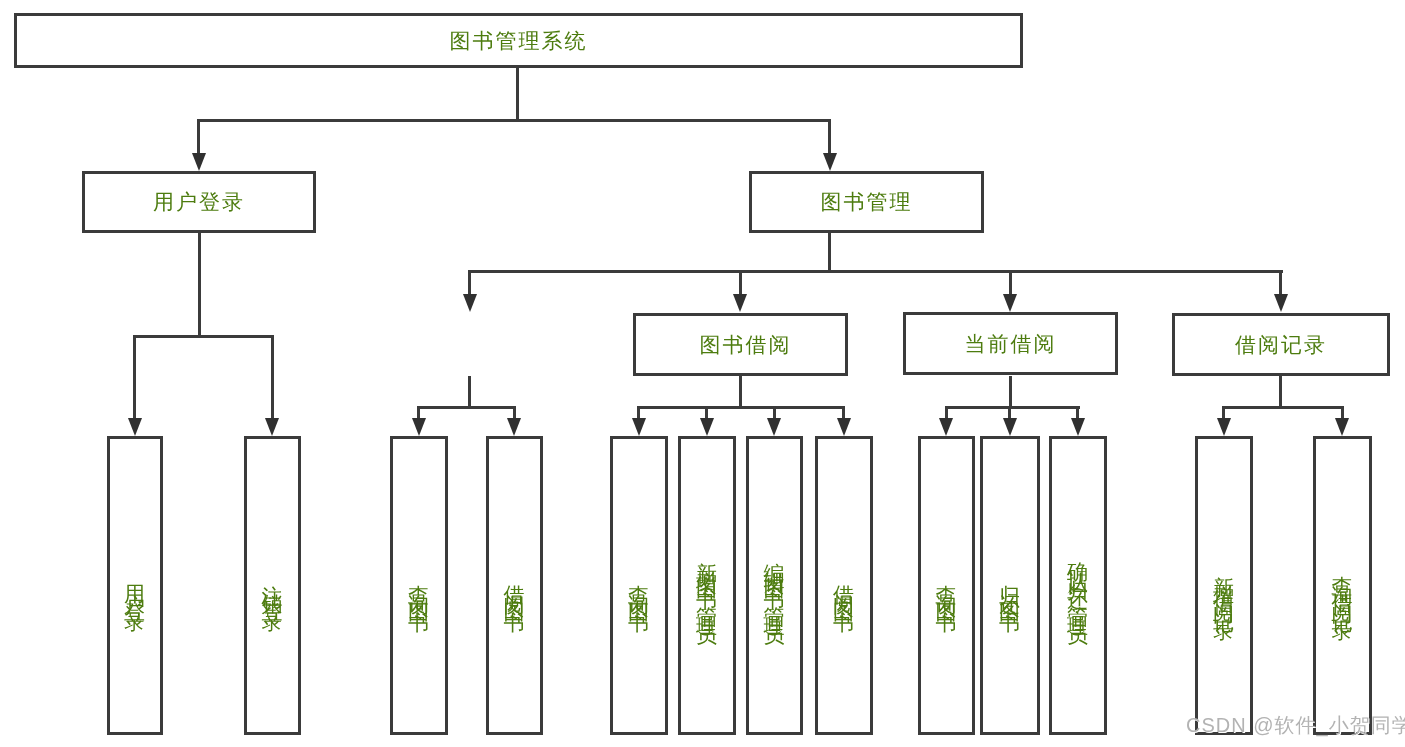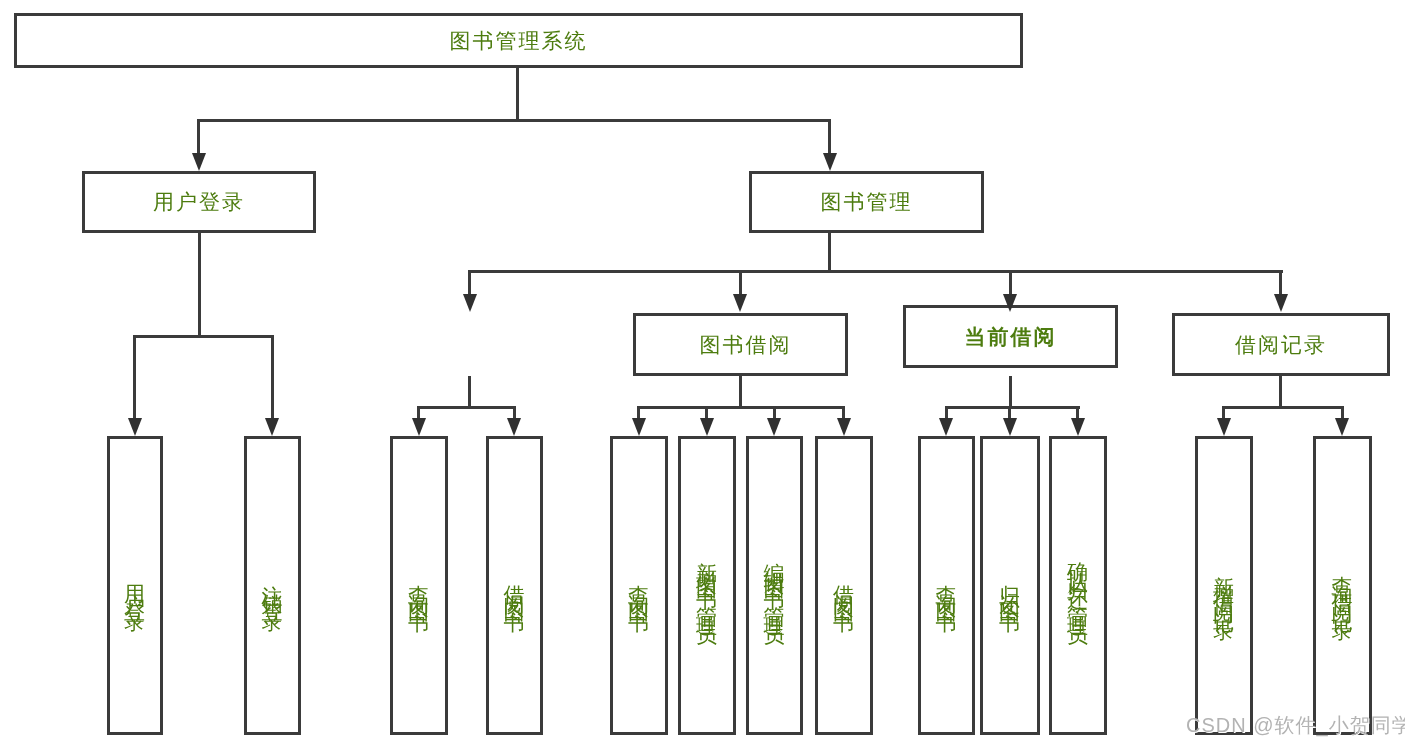--- a/index.html
+++ b/index.html
@@ -56,21 +56,21 @@
     text-shadow: 1px 1px 0 #ffffff;
     white-space: nowrap;
   }
 
   
   #root   { left: 14px;   top: 13px;  width: 1009px; height: 55px; }
   #l2-0   { left: 82px;   top: 171px; width: 234px;  height: 62px; }
   #l2-1   { left: 712px;  top: 171px; width: 235px;  height: 62px; margin-left: 37px; }
   #l3-0   { left: 362px;  top: 313px; width: 216px;  height: 63px; }
   #l3-1   { left: 633px;  top: 313px; width: 215px;  height: 63px; padding-left: 10px; }
-  #l3-2   { left: 903px;  top: 305px; width: 215px;  height: 63px; font-weight: bold; }
+  #l3-2   { left: 903px;  top: 312px; width: 215px;  height: 63px; }
   #l3-3   { left: 1172px; top: 313px; width: 218px;  height: 63px; }
   .leaf   { top: 436px; height: 299px; }
   #leaf-0  { left: 107px;  width: 56px; }
   #leaf-1  { left: 244px;  width: 57px; }
   #leaf-2  { left: 390px;  width: 58px; }
   #leaf-3  { left: 486px;  width: 57px; }
   #leaf-4  { left: 610px;  width: 58px; }
   #leaf-5  { left: 678px;  width: 58px; }
   #leaf-6  { left: 746px;  width: 57px; }
   #leaf-7  { left: 815px;  width: 58px; }

